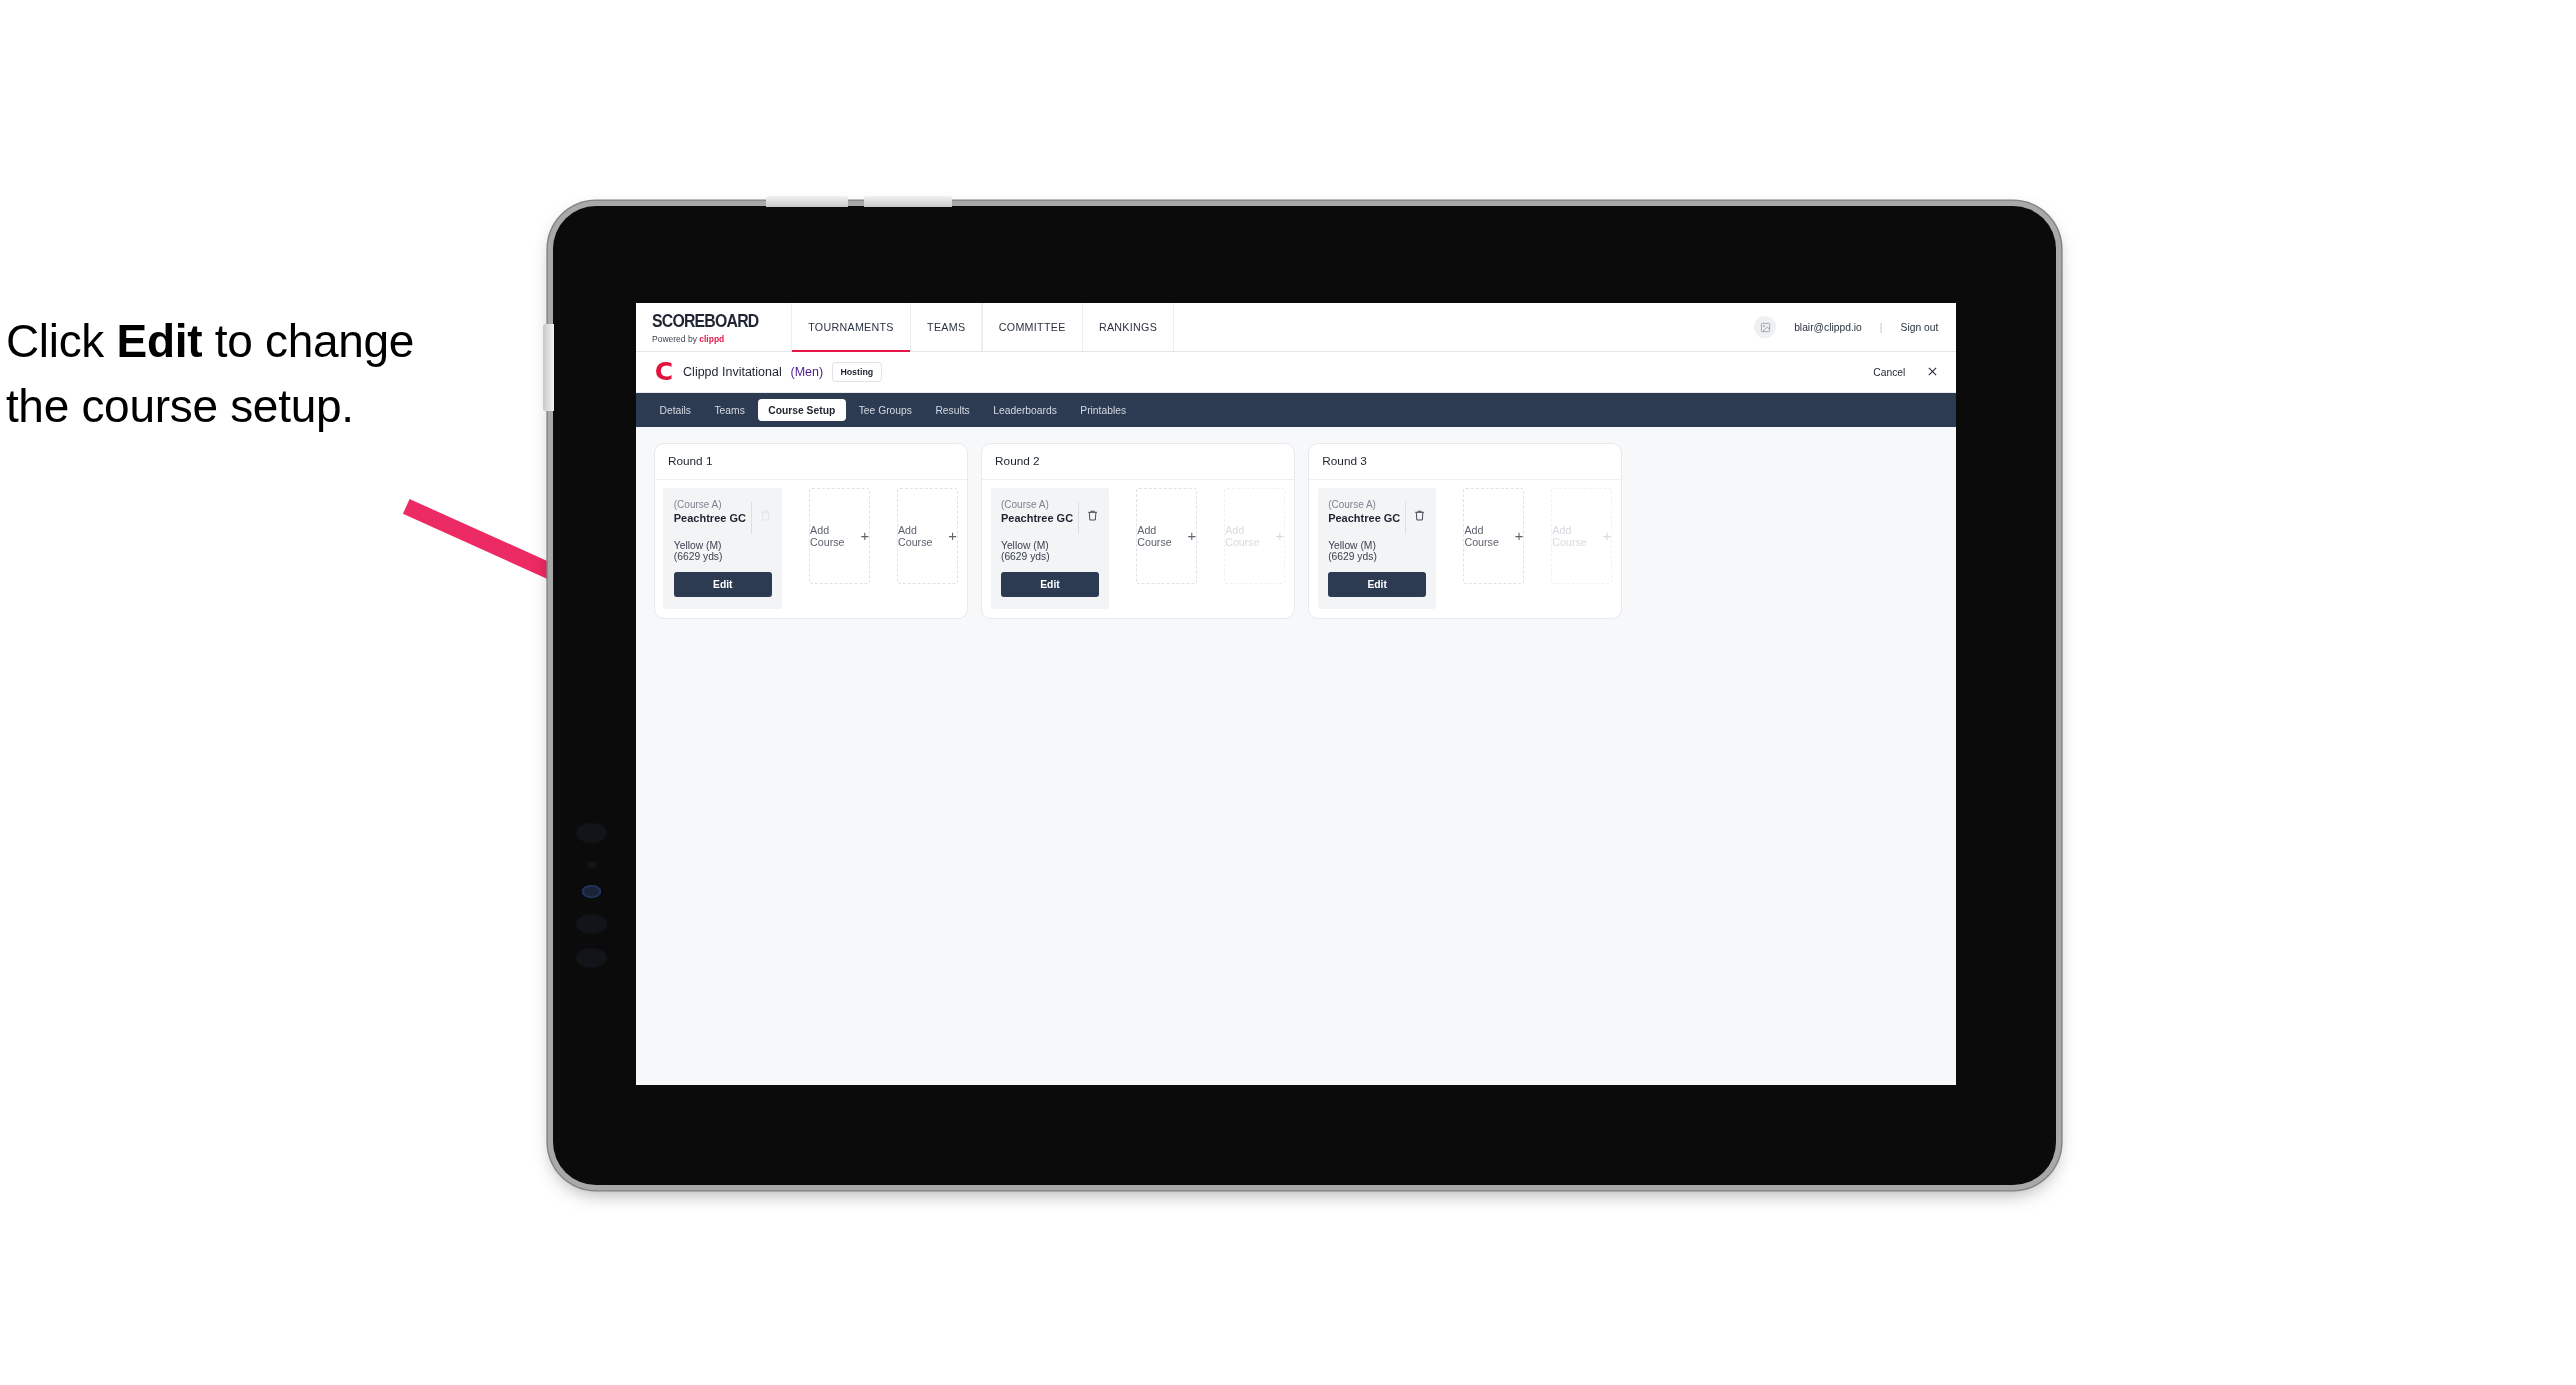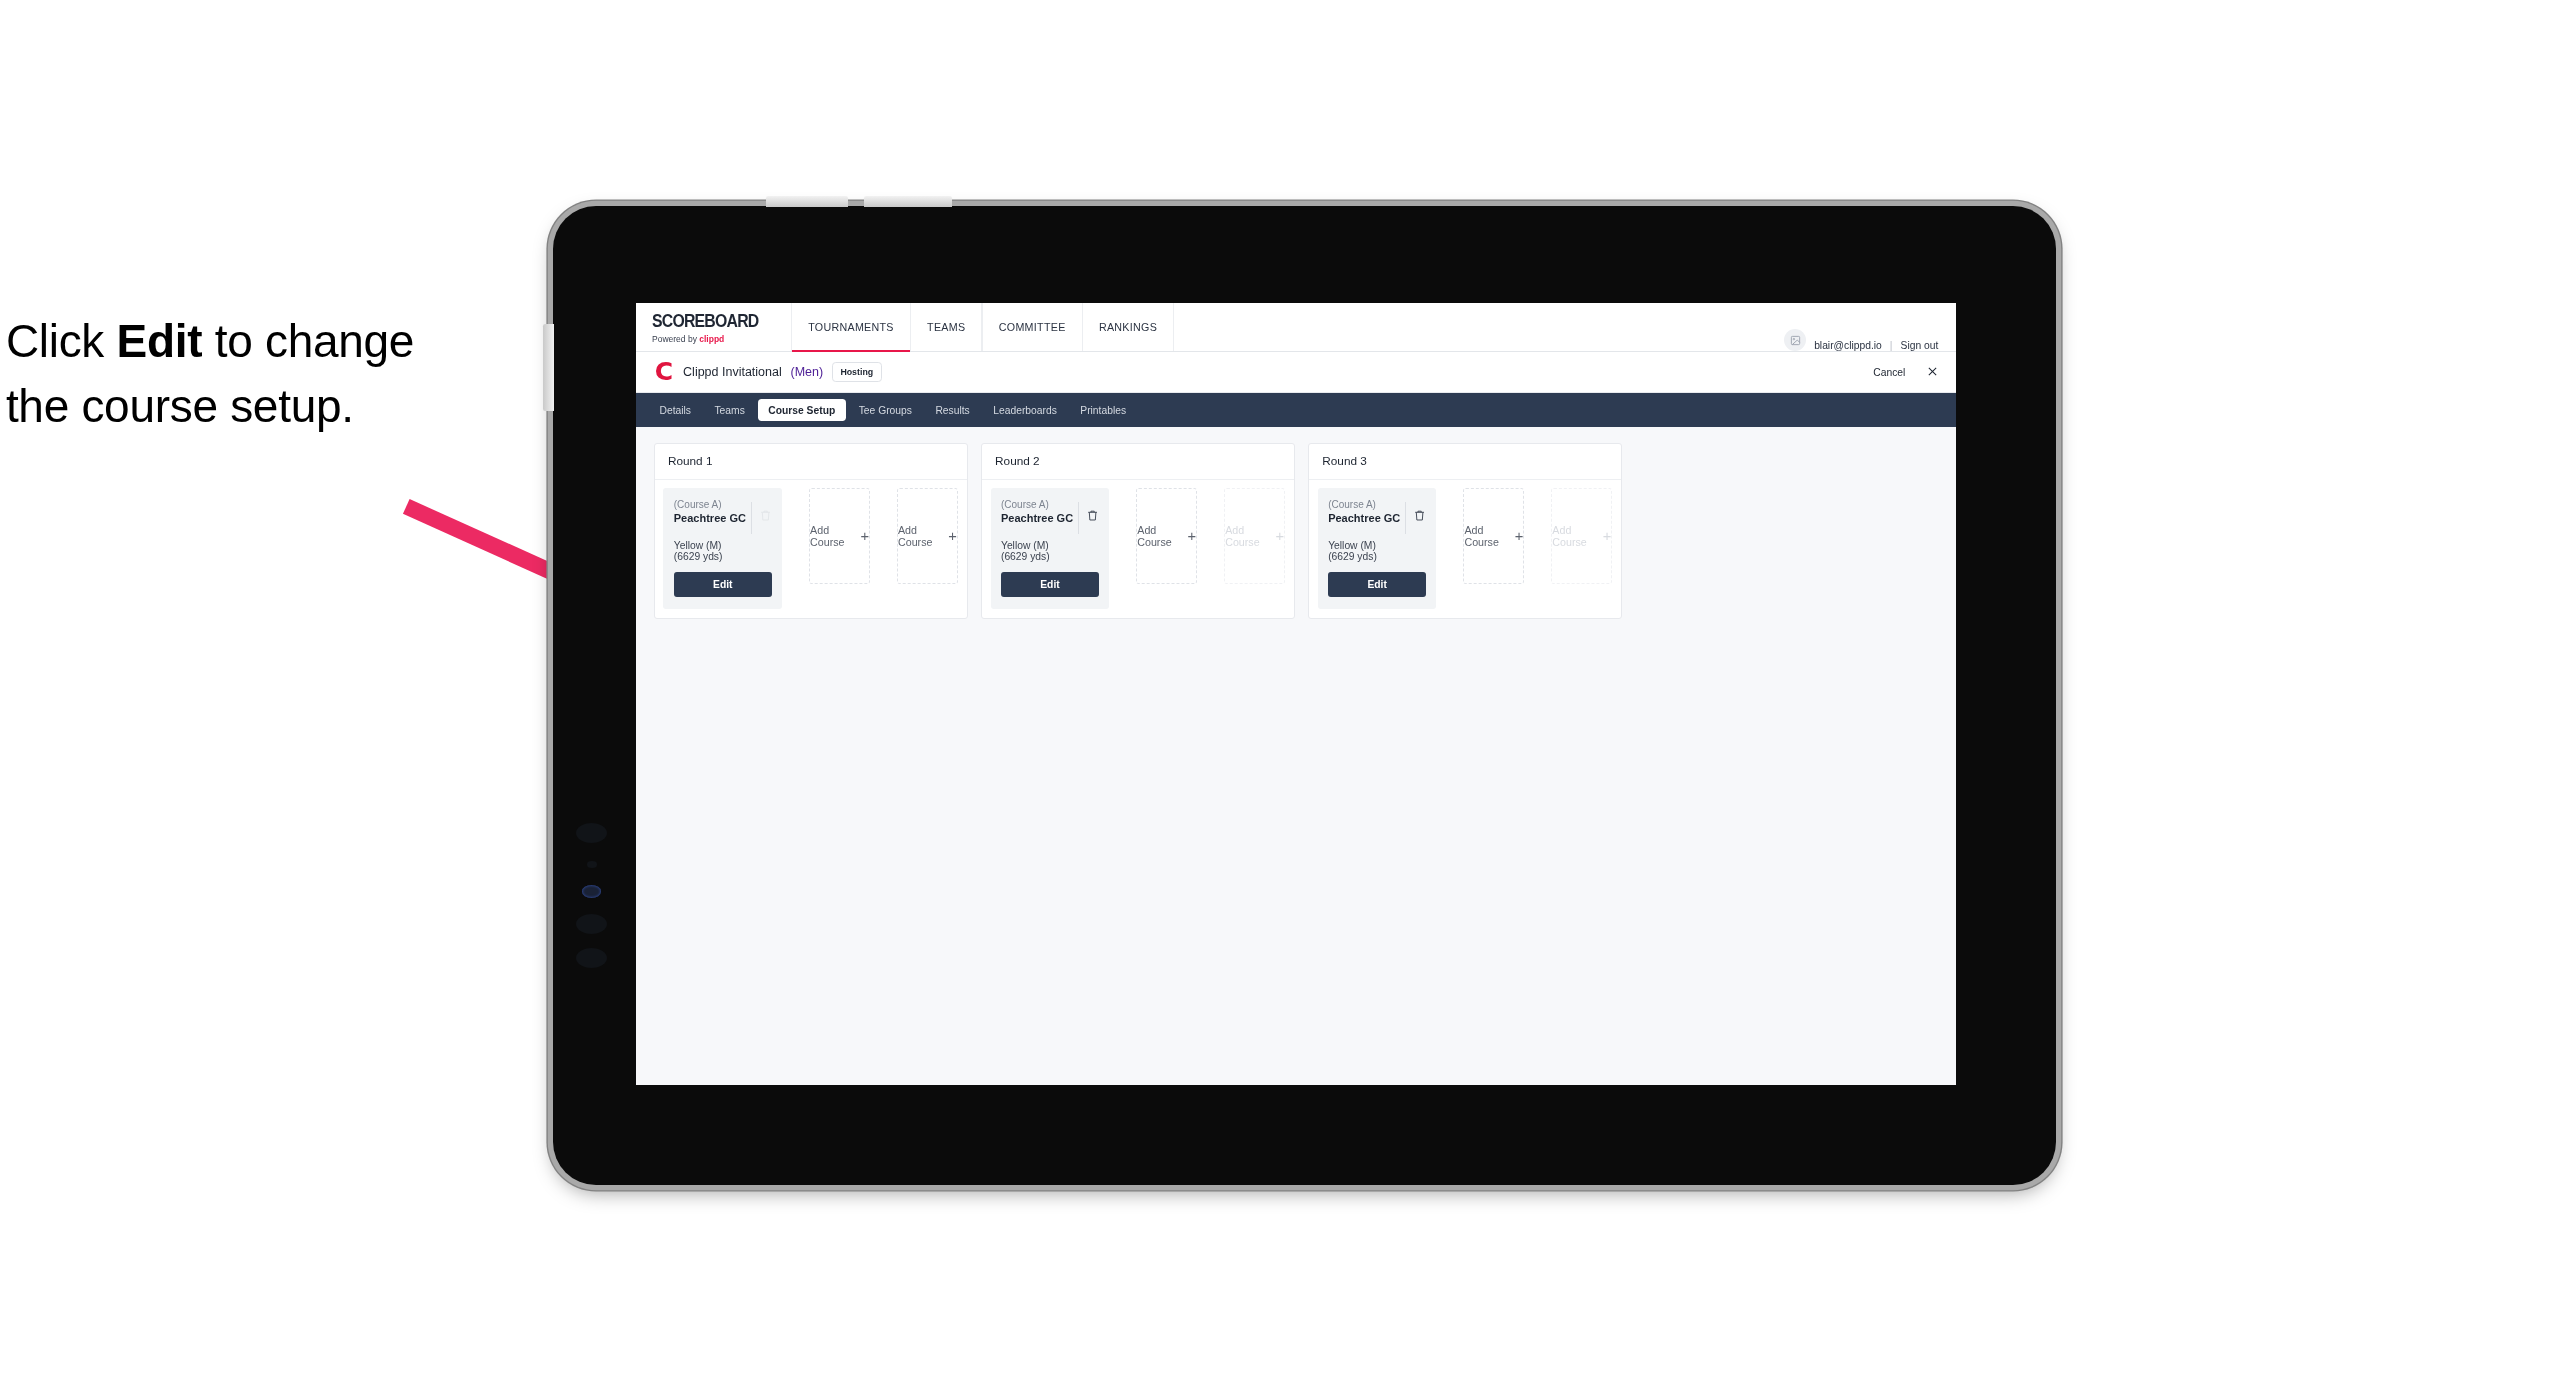--- a/index.html
+++ b/index.html
@@ -139,22 +139,22 @@
     content: "";
     position: absolute;
     left: 0; right: 0; bottom: -0.7px;
     height: 2.2px;
     background: #e8174a;
   }
 
   .topright {
     margin-left: auto;
     display: flex;
-    align-items: flex-end;
-    gap: 8px;
+    align-items: center;
+    gap: 18px;
     padding-right: 17.7px;
     font-size: 10.3px;
     color: #2b3342;
   }
   .avatar {
     width: 22px; height: 22px;
     border-radius: 50%;
     background: #eef0f3;
     display: flex; align-items: center; justify-content: center;
     color: #9aa1ad;
@@ -229,21 +229,21 @@
   .board {
     display: flex;
     gap: 13.2px;
     padding: 16px 17.7px;
     align-items: flex-start;
   }
   .round-col {
     width: 314px;
     background: #ffffff;
     border: 0.7px solid #e7e9ed;
-    border-radius: 3px;
+    border-radius: 10px;
     overflow: hidden;
   }
   .round-head {
     padding: 10.3px 13.2px;
     font-size: 11.8px;
     color: #1d2430;
     border-bottom: 0.7px solid #edeff2;
   }
   .round-body { padding: 8.8px; display: flex; flex-direction: row; gap: 27px; }
 

